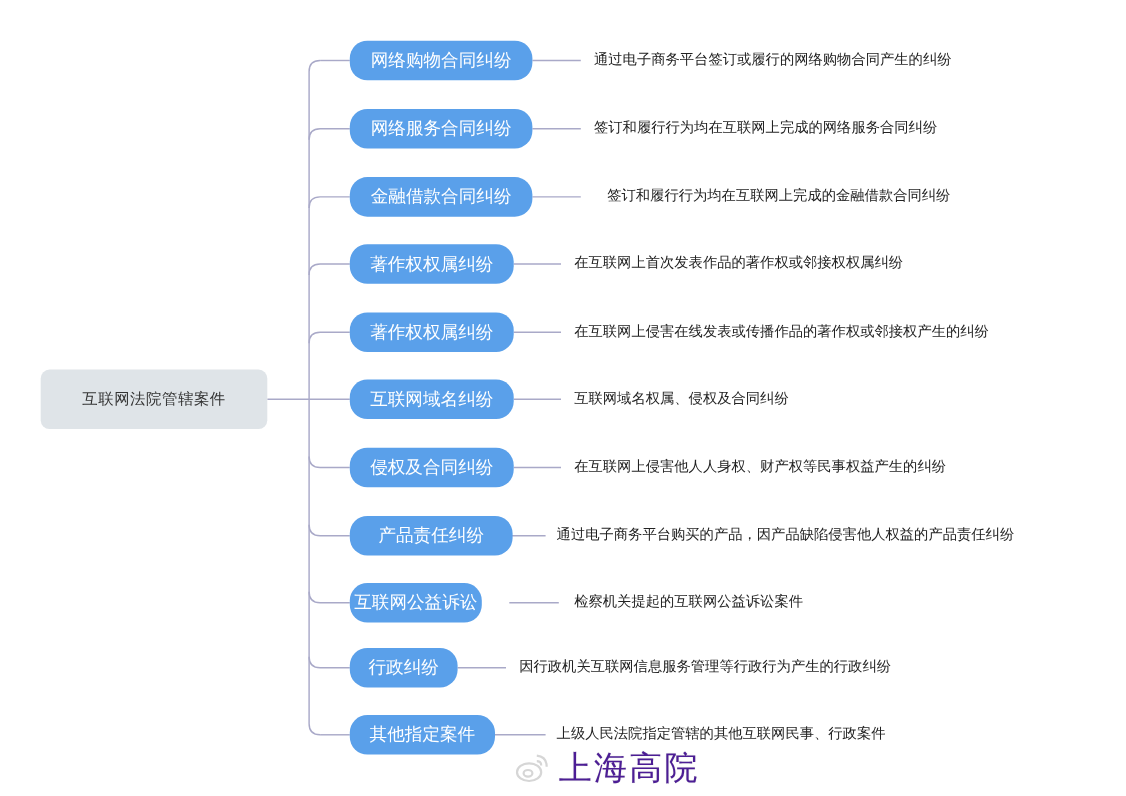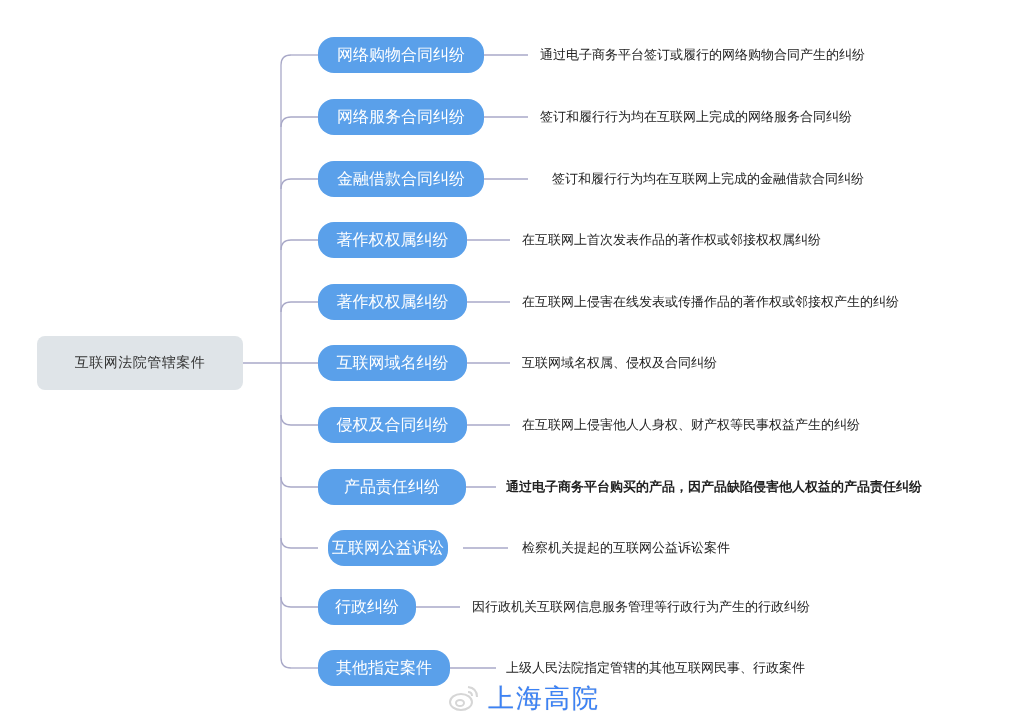--- a/index.html
+++ b/index.html
@@ -20,23 +20,23 @@
     background:#5aa0ea; border-radius:16px;
     color:#fff; font-size:16px;
     display:flex; align-items:center; justify-content:center;
     padding:0 14px; box-sizing:border-box; white-space:nowrap;
   }
   .desc {
     position:absolute; height:20px; line-height:20px;
     font-size:13px; color:#222; white-space:nowrap;
   }
   .watermark {
-    position:absolute; left:448px; top:680px; height:36px;
+    position:absolute; left:468px; top:680px; height:36px;
     display:flex; align-items:center; gap:8px;
-    color:#3b82f6; font-size:26px; letter-spacing:2px;
+    color:#4c1d95; font-size:30px; letter-spacing:2px;
     text-shadow:0 0 1px #cfcfcf;
   }
   .wb-icon { width:32px; height:30px; }
 </style>
 </head>
 <body>
 
 <svg id="connectors" xmlns="http://www.w3.org/2000/svg">
   <g fill="none" stroke="#a9a9c8" stroke-width="1.3">
     <line x1="243" y1="363" x2="281" y2="363"></line>
@@ -102,23 +102,23 @@
 <div class="desc" style="left:522px;top:353px;">互联网域名权属、侵权及合同纠纷</div>
 
 <div class="node" style="top:407px;width:149px;">
     <span>侵权及合同纠纷</span>
   </div>
 <div class="desc" style="left:522px;top:415px;">在互联网上侵害他人人身权、财产权等民事权益产生的纠纷</div>
 
 <div class="node" style="top:469px;width:148px;">
     <span>产品责任纠纷</span>
   </div>
-<div class="desc" style="left:506px;top:477px;font-weight:bold;">通过电子商务平台购买的产品，因产品缺陷侵害他人权益的产品责任纠纷</div>
+<div class="desc" style="left:506px;top:477px;">通过电子商务平台购买的产品，因产品缺陷侵害他人权益的产品责任纠纷</div>
 
-<div class="node" style="top:530px;width:120px;margin-left:10px;">
+<div class="node" style="top:530px;width:120px;">
     <span>互联网公益诉讼</span>
   </div>
 <div class="desc" style="left:522px;top:538px;">检察机关提起的互联网公益诉讼案件</div>
 
 <div class="node" style="top:589px;width:98px;">
     <span>行政纠纷</span>
   </div>
 <div class="desc" style="left:472px;top:597px;">因行政机关互联网信息服务管理等行政行为产生的行政纠纷</div>
 
 <div class="node" style="top:650px;width:132px;">

